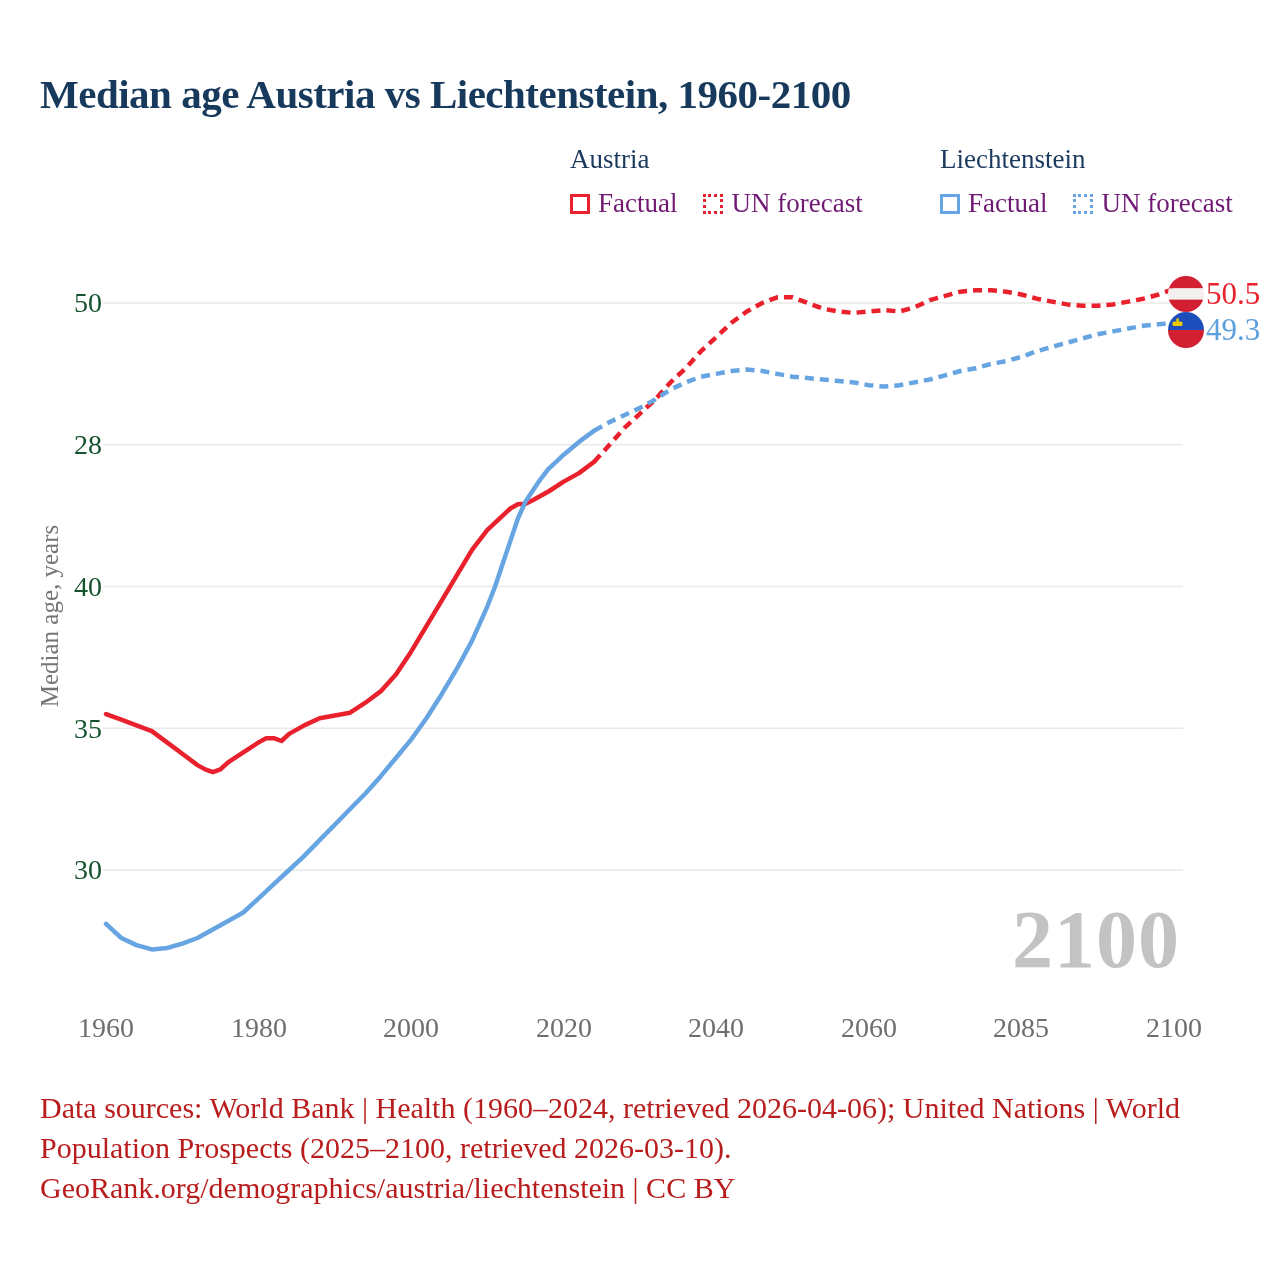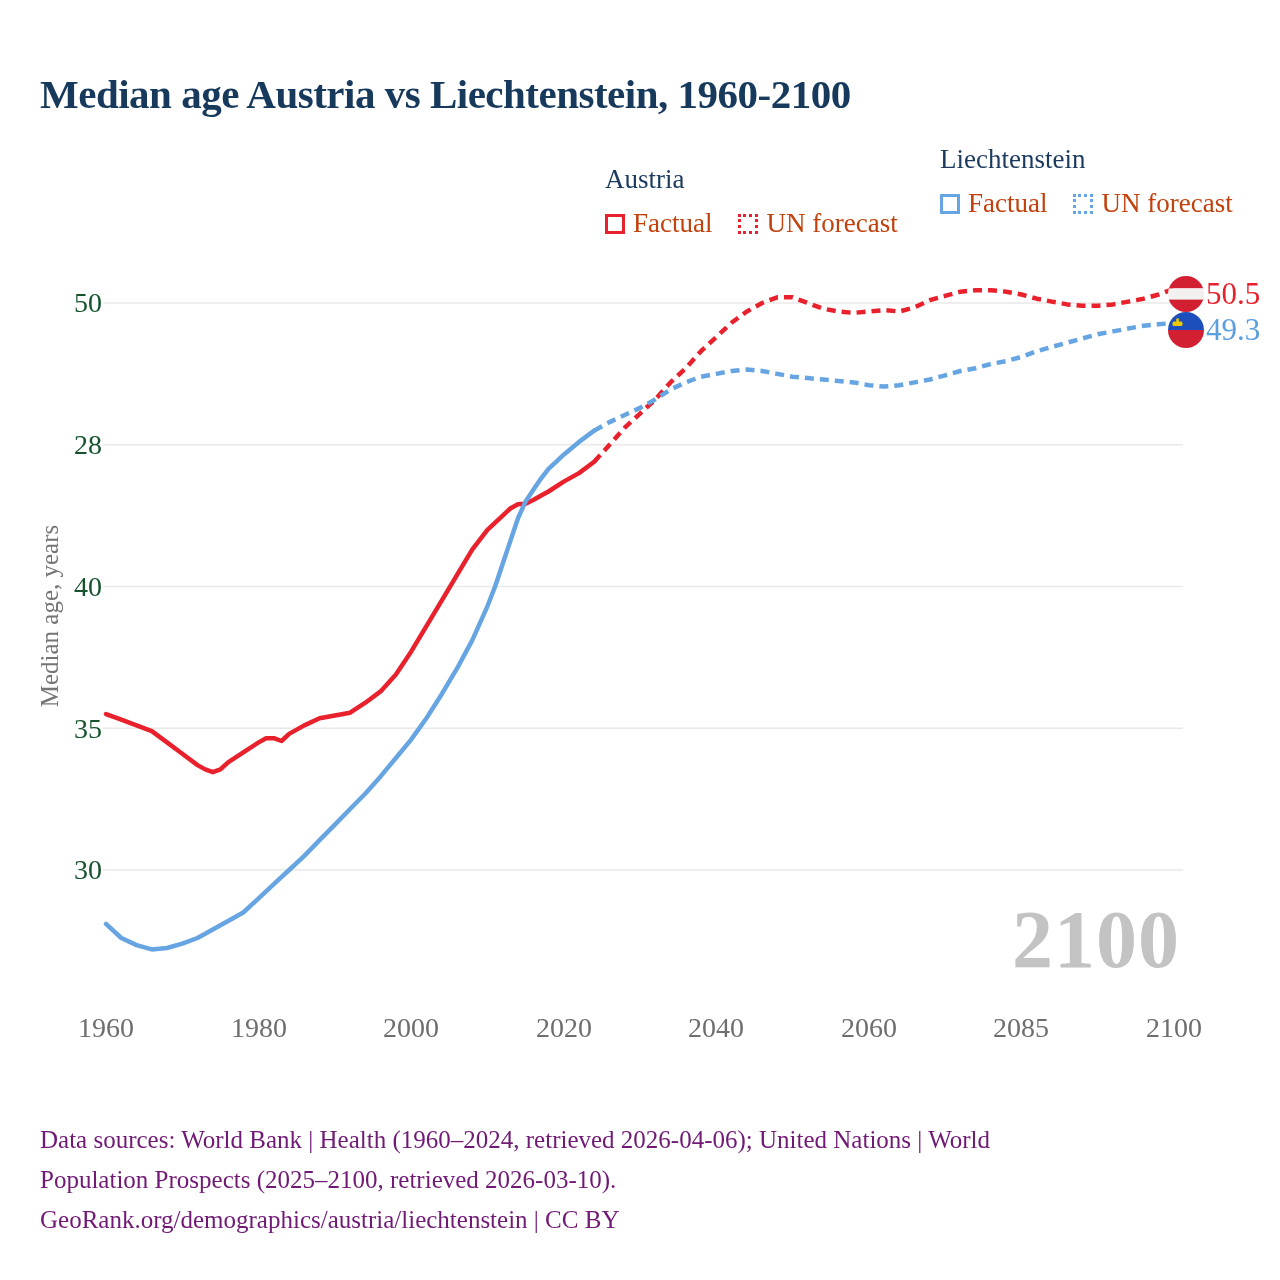--- a/index.html
+++ b/index.html
@@ -5,31 +5,31 @@
   html,body{margin:0;padding:0;background:#ffffff;}
   .page{
     position:relative;width:1280px;height:1248px;background:#ffffff;overflow:hidden;
     font-family:Liberation Serif, serif;
   }
   .title{
     position:absolute;left:40px;top:70px;width:1100px;
     font-size:41px;font-weight:700;letter-spacing:-0.5px;color:#16395c;
   }
   .legend-group{position:absolute;top:144px;}
-  .legend-group.austria{left:605px;margin-top:20px;}
+  .legend-group.austria{left:570px;}
   .legend-group.liech{left:940px;}
   .legend-title{font-size:27px;color:#1b3a5e;margin-bottom:13px;}
   .legend-row{display:flex;align-items:center;}
   .legend-item{display:flex;align-items:center;margin-right:26px;}
   .swatch{width:20px;height:20px;margin-right:8px;box-sizing:border-box;background:#fff;}
   .swatch.red-solid{border:3px solid #e8212d;}
   .swatch.red-dot{border:3px dotted #e8212d;}
   .swatch.blue-solid{border:3px solid #66a5e2;}
   .swatch.blue-dot{border:3px dotted #66a5e2;}
-  .legend-label{font-size:27px;color:#c2410c;}
+  .legend-label{font-size:27px;color:#701a75;}
   .y-axis-title{
     position:absolute;left:-118px;top:600px;width:340px;height:32px;
     transform:rotate(-90deg);text-align:center;
     font-size:25px;color:#757575;
   }
   .ytick{
     position:absolute;left:46px;width:56px;text-align:right;
     font-size:28px;color:#14532d;
   }
   .xtick{
@@ -38,22 +38,22 @@
   }
   .watermark{
     position:absolute;left:930px;top:893px;width:250px;text-align:right;
     font-size:82px;font-weight:700;color:#c3c3c3;letter-spacing:1px;z-index:0;
   }
   #chart-svg{position:absolute;left:0;top:0;z-index:1;}
   .end-label{position:absolute;left:1206px;font-size:31px;font-weight:400;z-index:2;}
   .end-label.austria{top:276px;color:#e8212d;}
   .end-label.liech{top:312px;color:#5b9fdd;}
   .footer{
-    position:absolute;left:40px;top:1120px;width:1140px;
-    font-size:25px;line-height:40px;color:#701a75;
+    position:absolute;left:40px;top:1088px;width:1140px;
+    font-size:30px;line-height:40px;color:#b91c1c;
   }
 </style>
 </head>
 <body>
 
 <div class="page">
 
   <div class="title">Median age Austria vs Liechtenstein, 1960-2100</div>
 
   <div class="legend-group austria">

